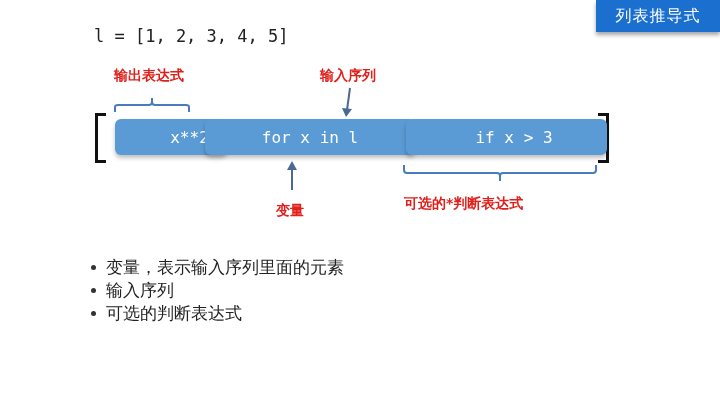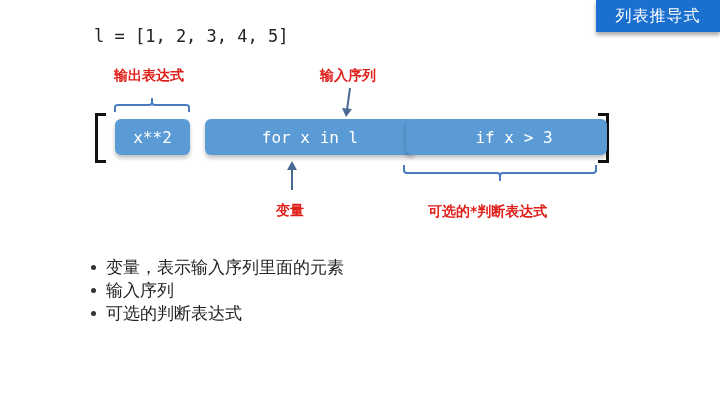--- a/index.html
+++ b/index.html
@@ -52,35 +52,35 @@
 </head>
 <body>
 
 <div class="title-tag">列表推导式</div>
 
 <div class="code-line">l = [1, 2, 3, 4, 5]</div>
 
 <div class="label-red" style="left:114px; top:67px;">输出表达式</div>
 <div class="label-red" style="left:320px; top:67px;">输入序列</div>
 <div class="label-red" style="left:276px; top:202px;">变量</div>
-<div class="label-red" style="left:428px; top:195px;margin-top:8px;">可选的*判断表达式</div>
+<div class="label-red" style="left:404px; top:195px;">可选的*判断表达式</div>
 
 <svg class="brace" style="left:113px; top:96px;" width="78" height="18">
   <path d="M2 16 L2 11 Q2 9 5 9 L36 9 Q39 9 39 6 L39 2 M39 6 Q39 9 42 9 L73 9 Q76 9 76 11 L76 16" stroke="#4a7bbf" stroke-width="2" fill="none"></path>
 </svg>
 
 <svg class="brace" style="left:340px; top:86px;" width="16" height="32">
   <line x1="10" y1="2" x2="7" y2="24" stroke="#4a6a94" stroke-width="2"></line>
   <polygon points="2,22 12,23 6,31" fill="#4a6a94"></polygon>
 </svg>
 
 <div class="bracket left"></div>
 <div class="bracket right"></div>
 
-<div class="box" style="left:115px; width:75px;">x**2</div>
+<div class="box" style="left:115px; width:75px;padding-left:37px;">x**2</div>
 <div class="box" style="left:205px; width:210px;">for x in l</div>
 <div class="box" style="left:406px; width:186px;padding-left:15px;">if x &gt; 3</div>
 
 <svg class="brace" style="left:285px; top:160px;" width="14" height="32">
   <polygon points="7,1 2,10 12,10" fill="#4a6a94"></polygon>
   <line x1="7" y1="8" x2="7" y2="30" stroke="#4a6a94" stroke-width="2"></line>
 </svg>
 
 <svg class="brace" style="left:402px; top:163px;" width="196" height="20">
   <path d="M2 2 L2 7 Q2 10 5 10 L95 10 Q98 10 98 13 L98 18 M98 13 Q98 10 101 10 L191 10 Q194 10 194 7 L194 2" stroke="#4a7bbf" stroke-width="2" fill="none"></path>

